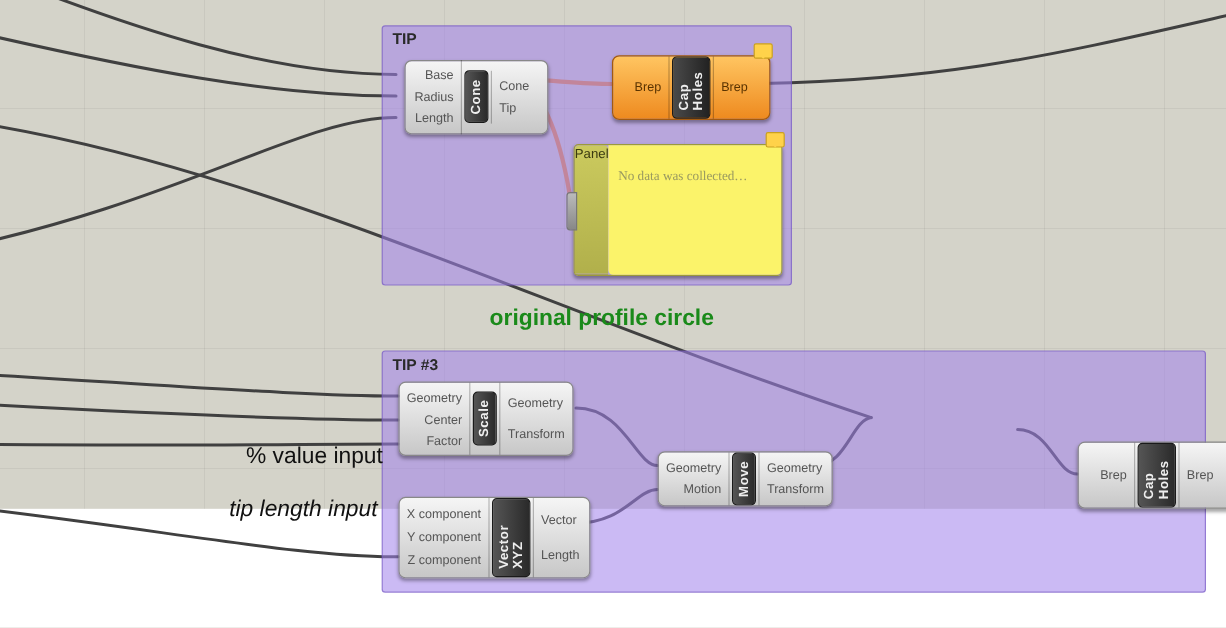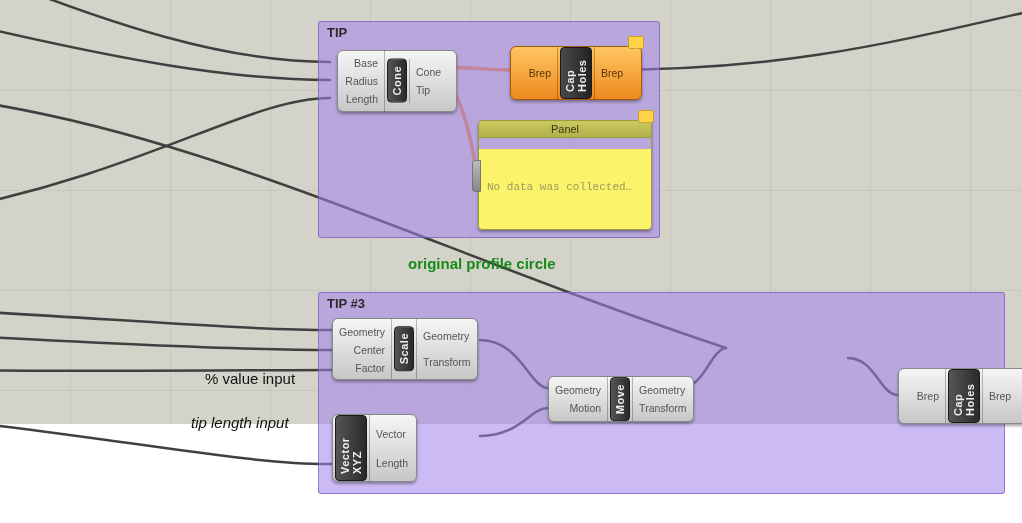--- a/index.html
+++ b/index.html
@@ -114,40 +114,39 @@
   }
 
   
   .panel {
     position: absolute;
     border: 1px solid #9c9a3a;
     border-radius: 4px;
     box-shadow: 0 2px 3px rgba(0,0,0,0.35);
     overflow: visible;
     display: flex;
-    flex-direction: column;
-    gap: 11px;
+    flex-direction: row;
   }
   .panel-title {
     background: linear-gradient(#cbca5e,#b1b04b);
     color: #3a3a10;
     text-align: center;
     font-size: 11px;
     padding: 2px 0;
     border-bottom: 1px solid #9c9a3a;
     border-top-left-radius: 4px;
     border-top-right-radius: 4px;
   }
   .panel-body {
     flex: 1;
     background: #fbf36a;
     color: #9a9a60;
-    font-family: Liberation Mono, monospace;
+    font-family: Liberation Serif, serif;
     font-size: 11px;
-    padding: 32px 8px 8px 8px;
+    padding: 20px 8px 8px 8px;
     border-bottom-left-radius: 4px;
     border-bottom-right-radius: 4px;
   }
   .panel-grip {
     position: absolute;
     left: -7px;
     top: 50%;
     width: 7px;
     height: 30px;
     margin-top: -15px;
@@ -172,21 +171,21 @@
     position: absolute;
     bottom: -5px;
     left: 3px;
     border: 4px solid transparent;
     border-top-color: #ffd24a;
   }
 
   
   .annot {
     position: absolute;
-    font-size: 15px;
+    font-size: 19px;
     white-space: nowrap;
   }
   .annot.green { color: #1a8a1a; font-weight: 600; }
   .annot.black { color: #111; }
 </style>
 </head>
 <body>
 
 <div class="canvas">
 
@@ -275,20 +274,25 @@
     <div class="core">
         <div class="core-chip">Scale</div>
       </div>
     <div class="ports out">
       <span class="port">Geometry</span>
       <span class="port">Transform</span>
     </div>
   </div>
 
   <div class="comp" style="left:332px; top:414px; height:66px;">
+    <div class="ports in">
+      <span class="port">X component</span>
+      <span class="port">Y component</span>
+      <span class="port">Z component</span>
+    </div>
     <div class="core">
         <div class="core-chip">Vector XYZ</div>
       </div>
     <div class="ports out">
       <span class="port">Vector</span>
       <span class="port">Length</span>
     </div>
   </div>
 
   <div class="comp" style="left:548px; top:376px; height:44px;">

